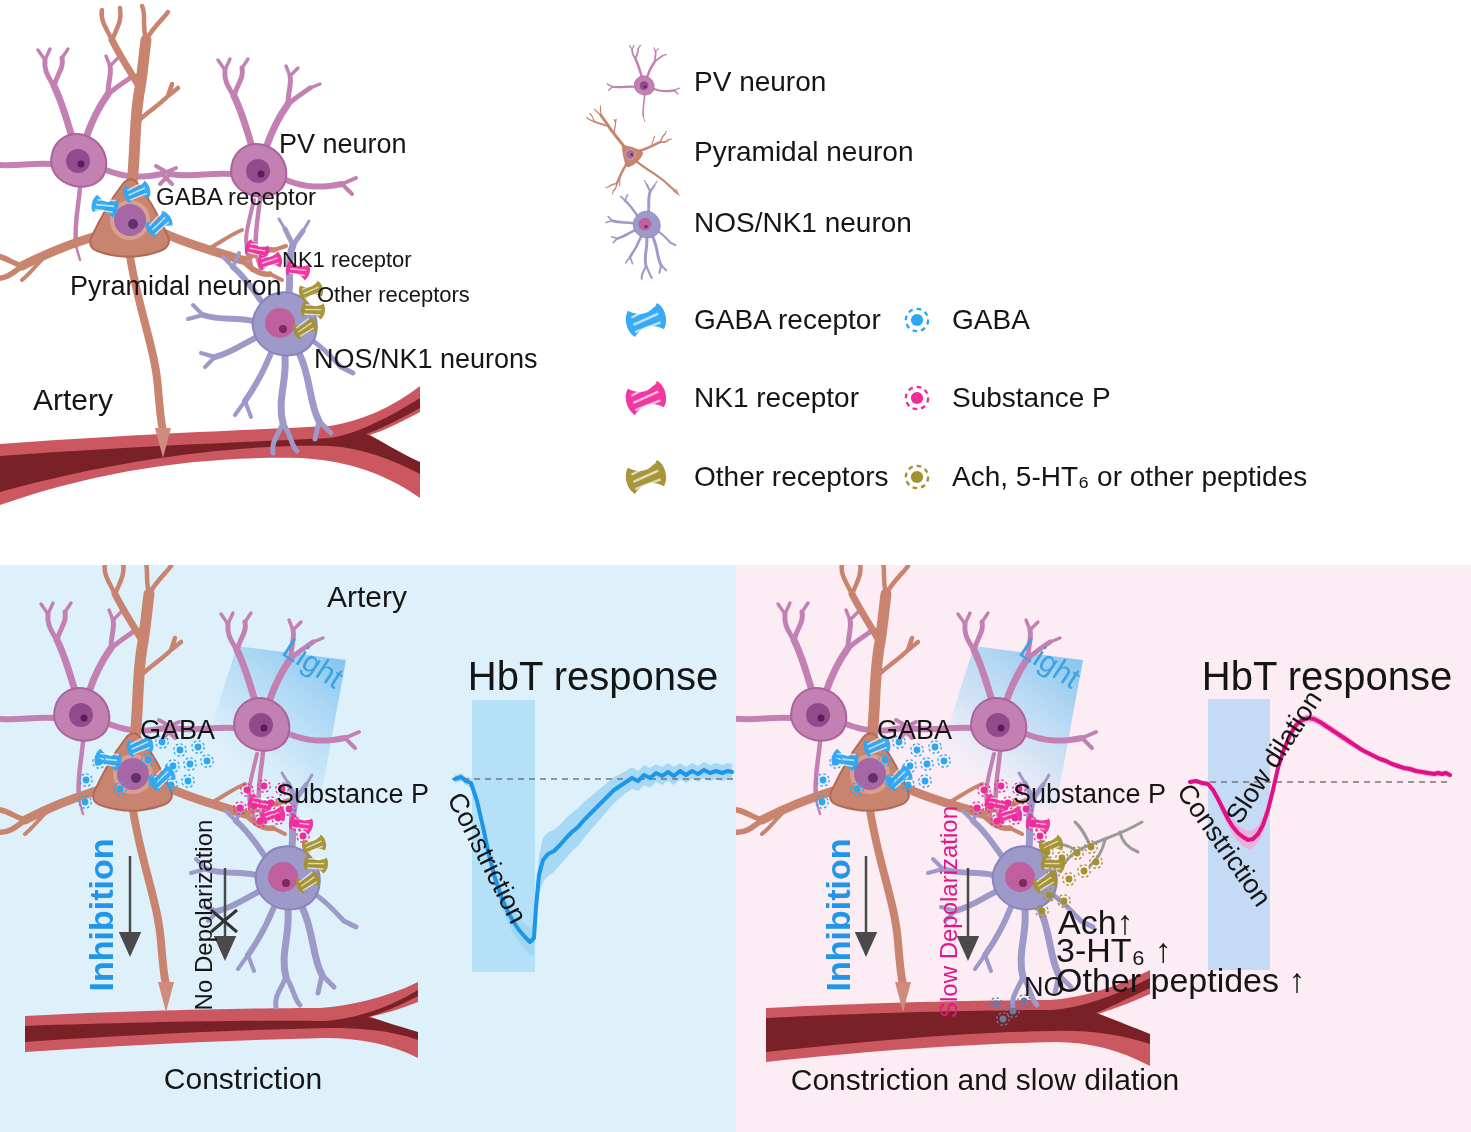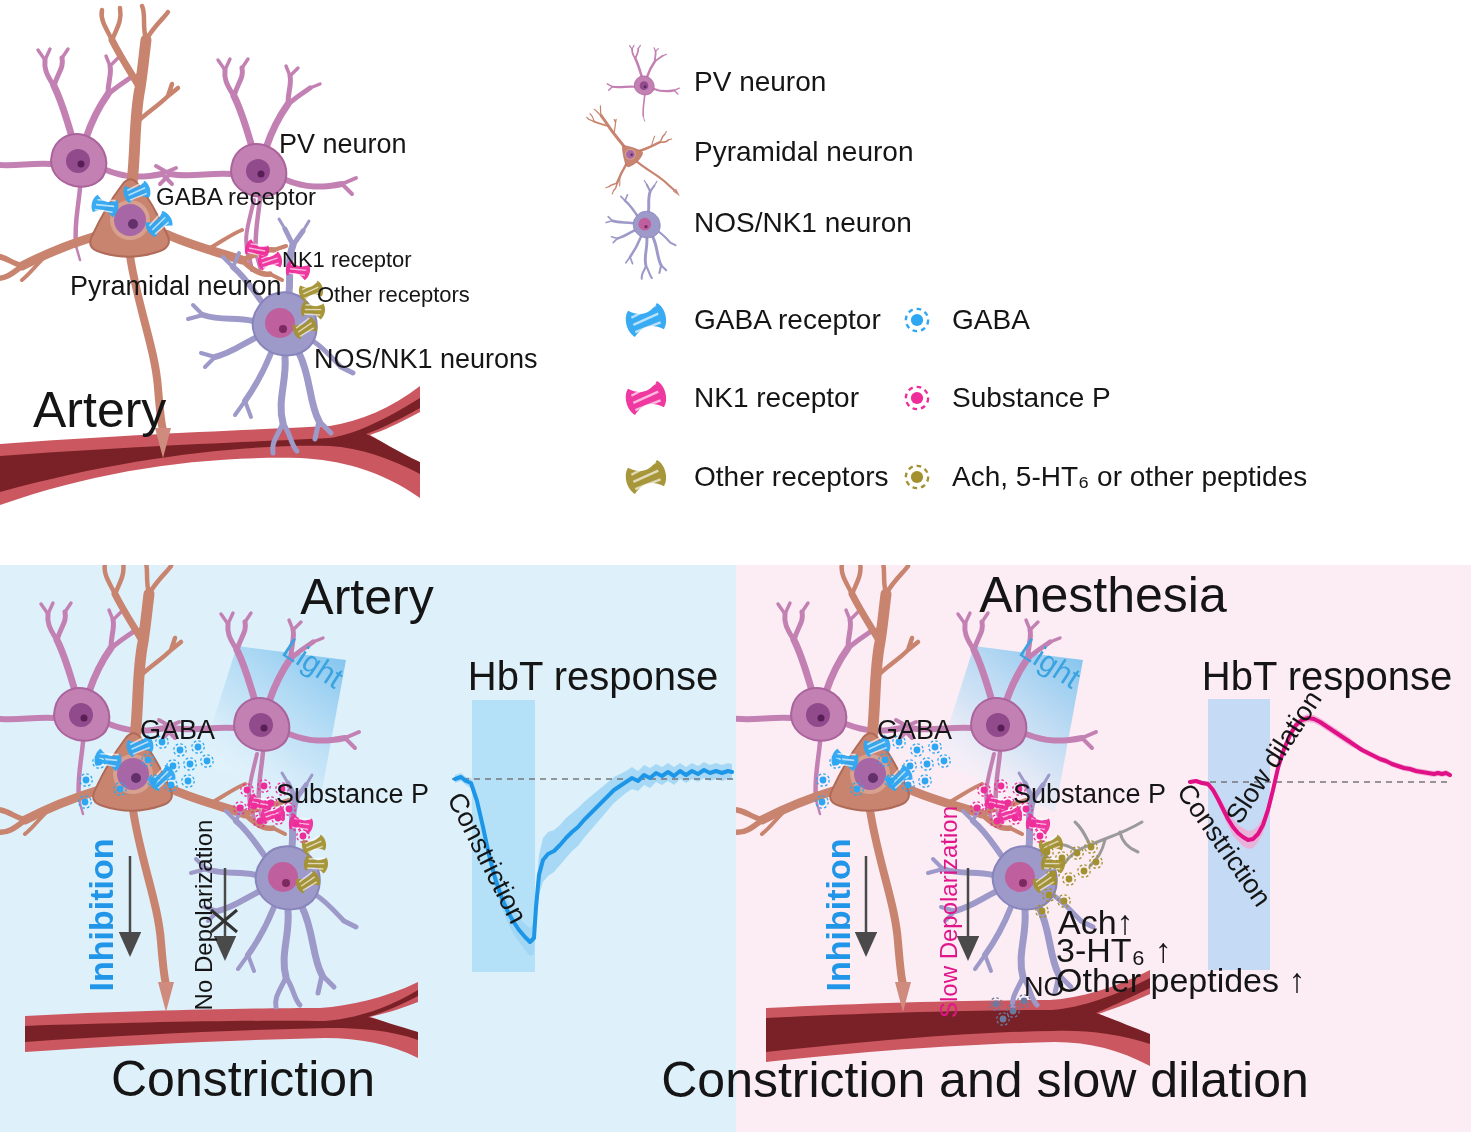--- a/index.html
+++ b/index.html
@@ -3,21 +3,21 @@
 <meta charset="utf-8">
 <style>
   html,body{margin:0;padding:0;background:#fff;}
   .canvas{position:relative;width:1471px;height:1132px;background:#ffffff;overflow:hidden;
           font-family:"Liberation Sans",sans-serif;}
   .bg{position:absolute;}
   #bg-awake{left:0;top:565px;width:736px;height:567px;background:#def1fb;}
   #bg-anes{left:736px;top:565px;width:735px;height:567px;background:#fcedf5;}
   svg.art{position:absolute;left:0;top:0;}
   .lbl{position:absolute;color:#151515;white-space:nowrap;line-height:1.05;}
-  .f42{font-size:50px;} .f40{font-size:40px;} .f34{font-size:34px;}
+  .f42{font-size:30px;} .f40{font-size:40px;} .f34{font-size:34px;}
   .f28{font-size:28px;} .f27{font-size:27px;} .f26{font-size:34px;}
   .f24{font-size:24px;} .f22{font-size:22px;} .f30{font-size:30px;}
   .blue{color:#2196e8;} .lightblue{color:#3aa3e0;} .magenta{color:#e0168a;}
   .bold{font-weight:bold;}
 </style>
 </head>
 <body>
 
 <div class="canvas">
 
@@ -317,21 +317,20 @@
   <div class="lbl f42" style="left:367px;top:597px;transform:translate(-50%,-50%);">Artery</div>
   <div class="lbl f30 lightblue" style="left:313px;top:663px;transform:translate(-50%,-50%) rotate(33deg);">Light</div>
   <div class="lbl f27" style="left:140px;top:716px;">GABA</div>
   <div class="lbl f27" style="left:276px;top:780px;">Substance P</div>
   <div class="lbl f34 blue bold" style="left:102px;top:915px;transform:translate(-50%,-50%) rotate(-90deg);">Inhibition</div>
   <div class="lbl f24" style="left:204px;top:915px;transform:translate(-50%,-50%) rotate(-90deg);">No Depolarization</div>
   <div class="lbl f40" style="left:593px;top:676px;transform:translate(-50%,-50%);">HbT response</div>
   <div class="lbl f27" style="left:487px;top:858px;transform:translate(-50%,-50%) rotate(63deg);">Constriction</div>
   <div class="lbl f42" style="left:243px;top:1079px;transform:translate(-50%,-50%);">Constriction</div>
 
-  <div class="lbl f42" style="left:1103px;top:595px;transform:translate(-50%,-50%);">Anesthesia</div>
   <div class="lbl f30 lightblue" style="left:1050px;top:663px;transform:translate(-50%,-50%) rotate(33deg);">Light</div>
   <div class="lbl f27" style="left:877px;top:716px;">GABA</div>
   <div class="lbl f27" style="left:1013px;top:780px;">Substance P</div>
   <div class="lbl f34 blue bold" style="left:839px;top:915px;transform:translate(-50%,-50%) rotate(-90deg);">Inhibition</div>
   <div class="lbl f24 magenta" style="left:949px;top:912px;transform:translate(-50%,-50%) rotate(-90deg);">Slow Depolarization</div>
   <div class="lbl f26" style="left:1058px;top:905px;">Ach↑</div>
   <div class="lbl f26" style="left:1056px;top:933px;">3-HT₆ ↑</div>
   <div class="lbl f26" style="left:1056px;top:963px;">Other peptides ↑</div>
   <div class="lbl f27" style="left:988px;top:973px;margin-left:36px;">NO</div>
   <div class="lbl f40" style="left:1327px;top:676px;transform:translate(-50%,-50%);">HbT response</div>

